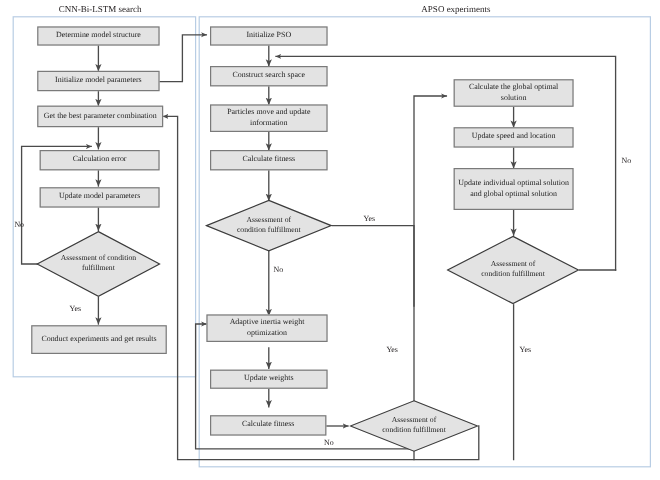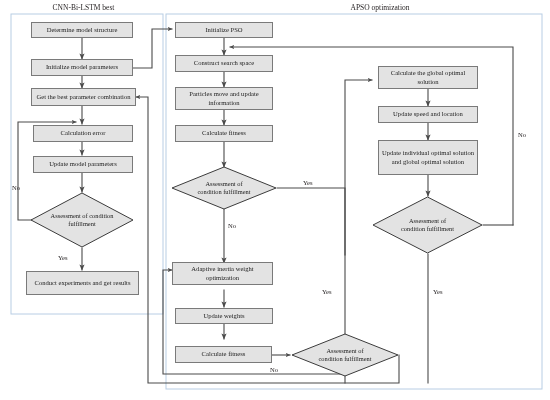--- a/index.html
+++ b/index.html
@@ -16,22 +16,22 @@
   .dnode .dlabel{position:relative;z-index:2;text-align:center;font-size:6.4px;
         line-height:1.18;color:#1d1d1d;pointer-events:none;}
   .dnode svg{position:absolute;left:0;top:0;z-index:1;}
   .edge-label{position:absolute;font-size:6.6px;color:#231f20;white-space:nowrap;}
 </style>
 </head>
 <body>
 
 <div id="root">
 
-  <div class="panel-label" style="left:36px;top:3px;width:95px;text-align:center;">CNN-Bi-LSTM best</div>
-  <div class="panel-label" style="left:330px;top:3px;width:100px;text-align:center;">APSO optimization</div>
+  <div class="panel-label" style="left:36px;top:3px;width:95px;text-align:center;">CNN-Bi-LSTM search</div>
+  <div class="panel-label" style="left:330px;top:3px;width:100px;text-align:center;">APSO experiments</div>
 
   <svg class="layer" viewBox="0 0 550 400">
     <defs>
       <marker id="ah" markerWidth="7" markerHeight="7" refX="5.6" refY="2.6" orient="auto" markerUnits="userSpaceOnUse">
         <path d="M0,0 L6,2.6 L0,5.2 L1.4,2.6 z" fill="#4a4a4a"></path>
       </marker>
       <marker id="ahs" markerWidth="5.4" markerHeight="5.4" refX="4.4" refY="2.1" orient="auto" markerUnits="userSpaceOnUse">
         <path d="M0,0 L4.8,2.1 L0,4.2 L1.2,2.1 z" fill="#4a4a4a"></path>
       </marker>
     </defs>

